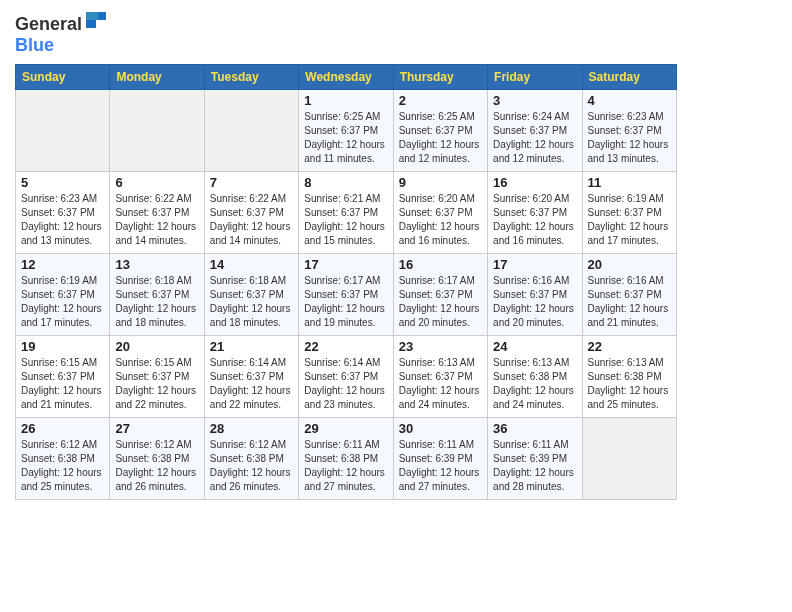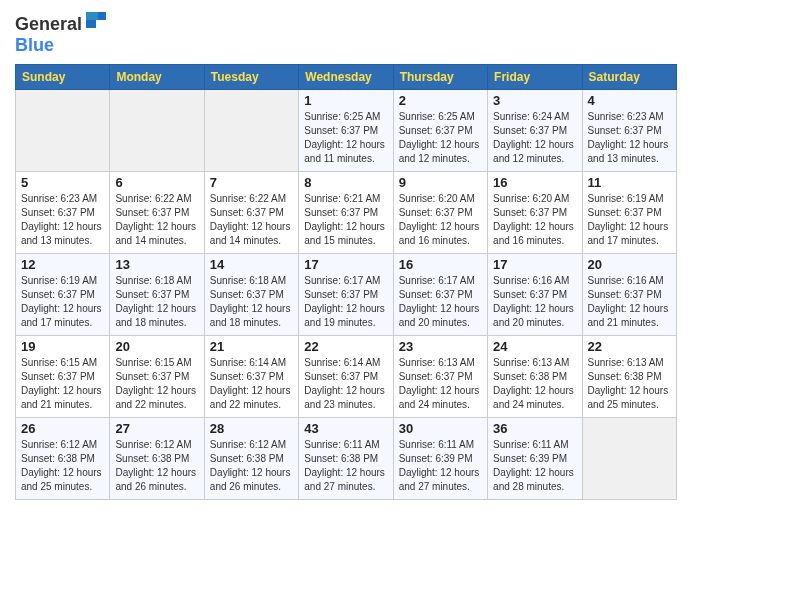--- a/index.html
+++ b/index.html
@@ -236,21 +236,21 @@
           </td>
           <td>
             <div class="day-number">27</div>
             <div class="day-info">Sunrise: 6:12 AM<br>Sunset: 6:38 PM<br>Daylight: 12 hours and 26 minutes.</div>
           </td>
           <td>
             <div class="day-number">28</div>
             <div class="day-info">Sunrise: 6:12 AM<br>Sunset: 6:38 PM<br>Daylight: 12 hours and 26 minutes.</div>
           </td>
           <td>
-            <div class="day-number">43</div>
+            <div class="day-number">29</div>
             <div class="day-info">Sunrise: 6:11 AM<br>Sunset: 6:38 PM<br>Daylight: 12 hours and 27 minutes.</div>
           </td>
           <td>
             <div class="day-number">30</div>
             <div class="day-info">Sunrise: 6:11 AM<br>Sunset: 6:39 PM<br>Daylight: 12 hours and 27 minutes.</div>
           </td>
           <td>
             <div class="day-number">36</div>
             <div class="day-info">Sunrise: 6:11 AM<br>Sunset: 6:39 PM<br>Daylight: 12 hours and 28 minutes.</div>
           </td>

